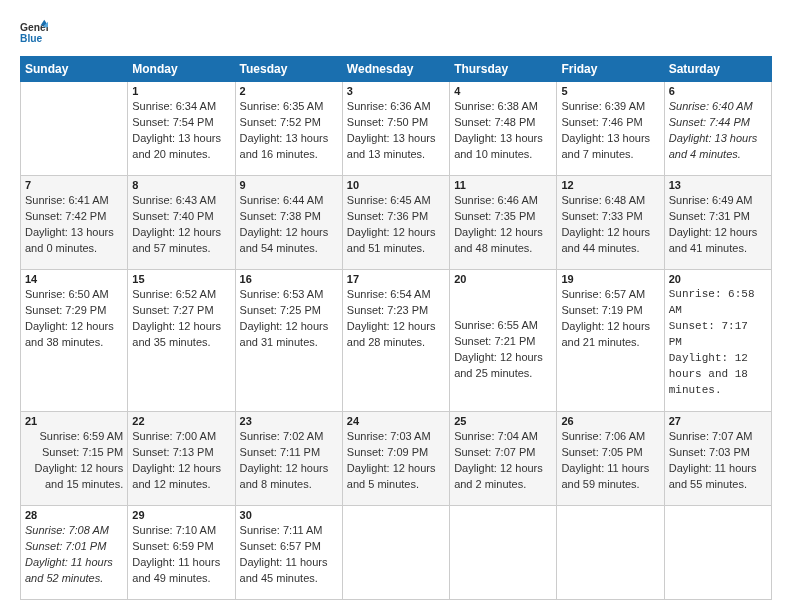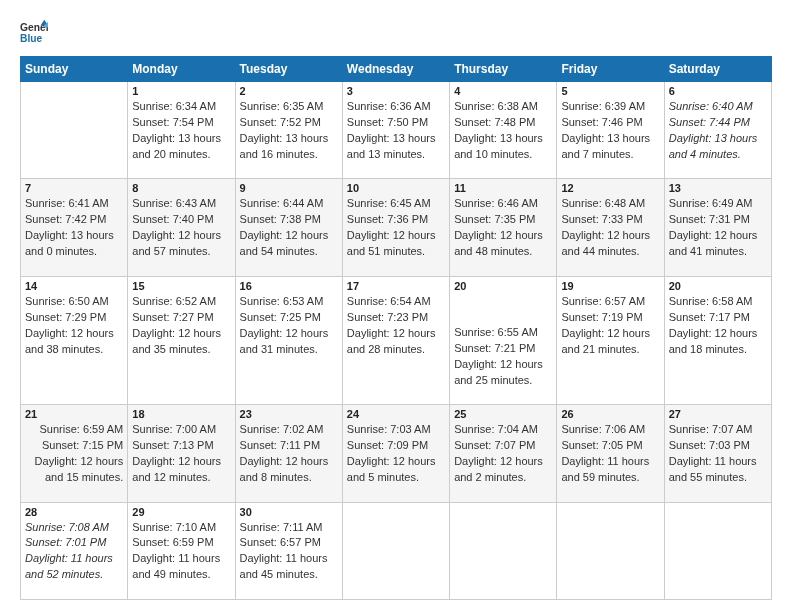--- a/index.html
+++ b/index.html
@@ -239,34 +239,34 @@
 Daylight: 12 hours and 25 minutes.</div>
           </td>
           <td>
             <span class="day-number">19</span>
             <div class="cell-text" style="white-space: pre-line;">Sunrise: 6:57 AM
 Sunset: 7:19 PM
 Daylight: 12 hours and 21 minutes.</div>
           </td>
           <td>
             <span class="day-number">20</span>
-            <div class="cell-text" style="white-space: pre-line;">Sunrise: 6:58 AM
+            <div class="cell-text" style="white-space: pre-line; font-family: Liberation Mono, monospace;">Sunrise: 6:58 AM
 Sunset: 7:17 PM
 Daylight: 12 hours and 18 minutes.</div>
           </td>
         </tr>
         <tr class="row-stripe">
           <td>
             <span class="day-number">21</span>
             <div class="cell-text" style="white-space: pre-line; text-align: right;">Sunrise: 6:59 AM
 Sunset: 7:15 PM
 Daylight: 12 hours and 15 minutes.</div>
           </td>
           <td>
-            <span class="day-number">18</span>
+            <span class="day-number">22</span>
             <div class="cell-text" style="white-space: pre-line;">Sunrise: 7:00 AM
 Sunset: 7:13 PM
 Daylight: 12 hours and 12 minutes.</div>
           </td>
           <td>
             <span class="day-number">23</span>
             <div class="cell-text" style="white-space: pre-line;">Sunrise: 7:02 AM
 Sunset: 7:11 PM
 Daylight: 12 hours and 8 minutes.</div>
           </td>

